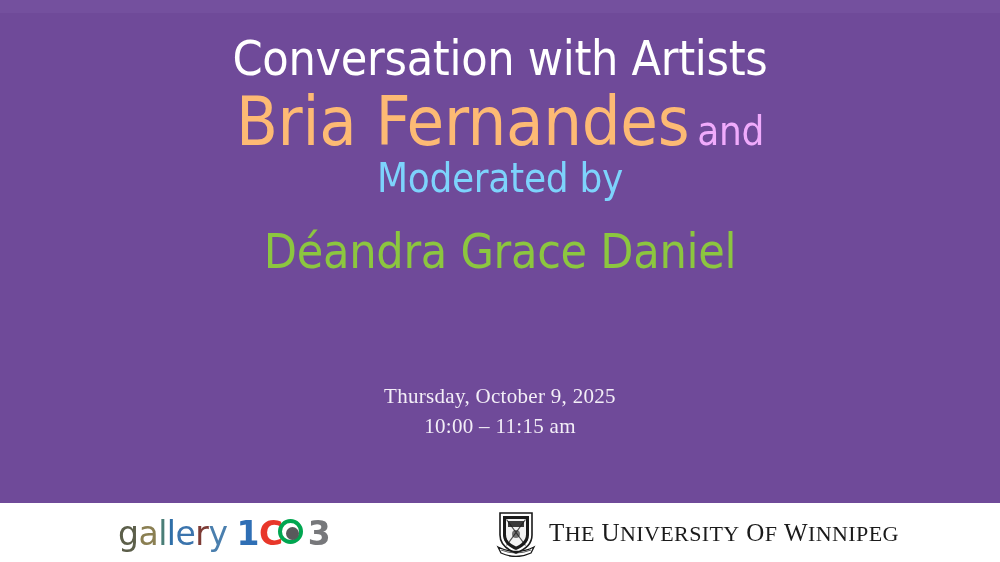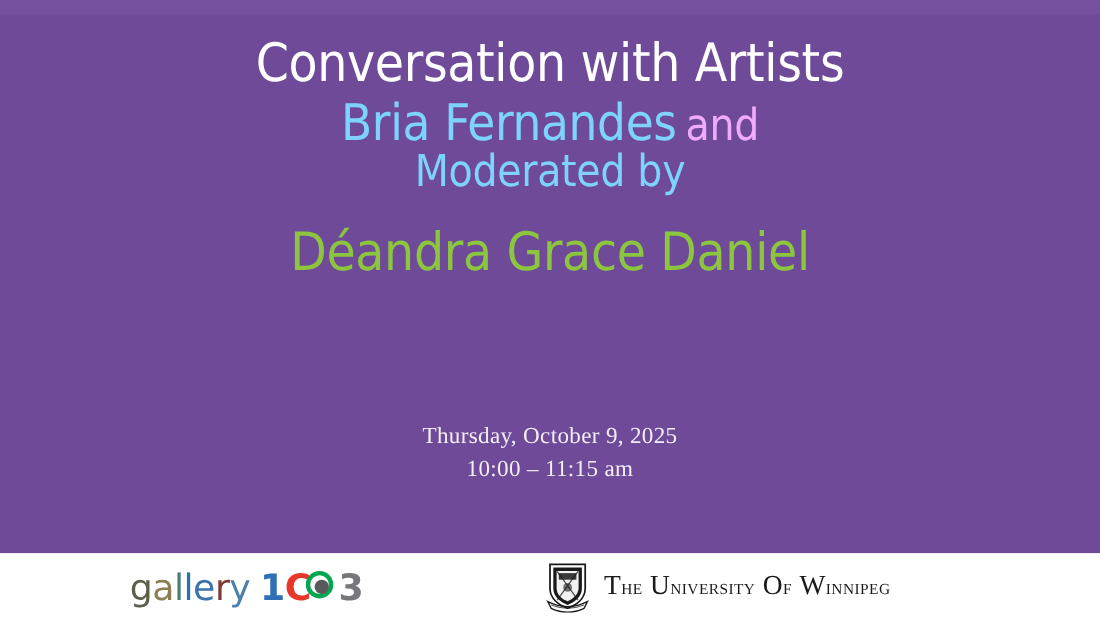--- a/index.html
+++ b/index.html
@@ -59,22 +59,22 @@
     font-size: 48px;
     color: #ffffff;
     margin-bottom: 6px;
   }
   #line-artist1 {
     font-size: 40px;
     color: #ffffff;
     margin-bottom: 2px;
   }
   #artist1-name {
-    font-size: 46px;
-    color: #7dd3fc;
+    font-size: 68px;
+    color: #fdba74;
     vertical-align: baseline;
   }
   #artist1-conj {
     font-size: 40px;
     color: #f0abfc;
     padding-left: 8px;
   }
   #line-artist2 {
     font-size: 68px;
     color: #f6821f;
@@ -172,21 +172,21 @@
   }
   #uofw-crest { width: 42px; height: 48px; margin-right: 12px; }
   #uofw-wordmark {
     font-family: "Liberation Serif", "DejaVu Serif", serif;
     font-size: 25px;
     color: #1a1a1a;
     letter-spacing: 0.4px;
     white-space: nowrap;
   }
   #uofw-wordmark .sc-cap { font-size: 25px; }
-  #uofw-wordmark .sc-low { font-size: 14px; }
+  #uofw-wordmark .sc-low { font-size: 22px; }
 </style>
 </head>
 <body>
 
 <div id="poster">
 
   <div id="stage">
     <div id="top-band"></div>
 
     <div id="headline">

